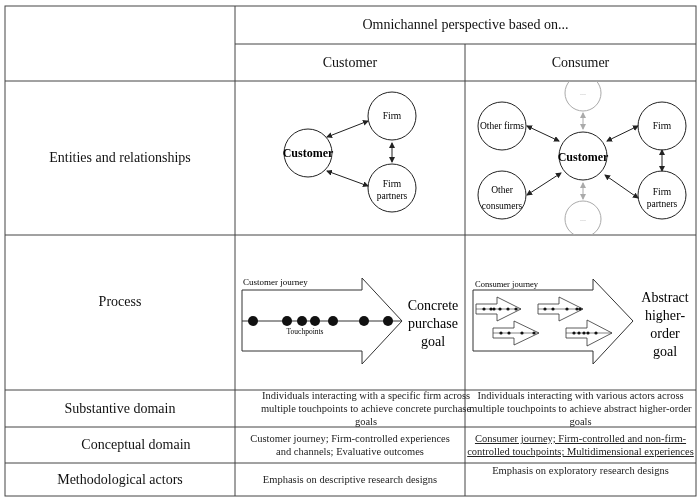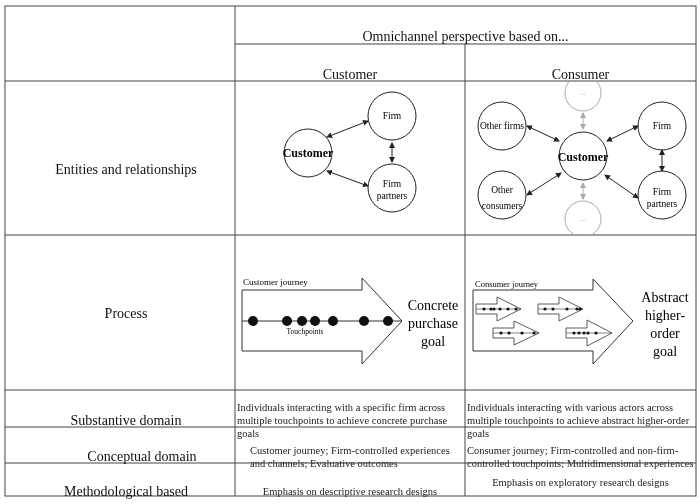--- a/index.html
+++ b/index.html
@@ -1,22 +1,22 @@
 <!DOCTYPE html>
 <html><head>
 <meta charset="utf-8">
 <style>
   html, body { margin:0; padding:0; background:#ffffff; }
   body { width:700px; height:504px; position:relative; overflow:hidden;
          font-family:"Liberation Serif", "DejaVu Serif", serif; color:#111; }
   .frame { position:absolute; left:0; top:0; width:700px; height:504px; }
-  .cell-text { position:absolute; display:flex; align-items:center; justify-content:center; text-align:left;margin-top:12px; }
+  .cell-text { position:absolute; display:flex; align-items:center; justify-content:center; text-align:center; }
   .small { font-size:10.5px; line-height:13px; color:#222; }
   .hdr { font-size:14px; color:#111; }
-  .rowlbl { font-size:14px; color:#111;padding-left:6px; }
+  .rowlbl { font-size:14px; color:#111; }
   svg text { font-family:"Liberation Serif", "DejaVu Serif", serif; }
 </style>
 </head>
 <body>
 
 <svg class="frame" viewBox="0 0 700 504" width="700" height="504">
   <g stroke="#444" stroke-width="1" fill="none">
     <rect x="5" y="6" width="691" height="490"></rect>
     <line x1="235" y1="6" x2="235" y2="496"></line>
     <line x1="235" y1="44" x2="696" y2="44"></line>
@@ -30,21 +30,21 @@
 </svg>
 
 <div class="cell-text hdr" style="left:235px;top:6px;width:461px;height:38px;">Omnichannel perspective based on...</div>
 <div class="cell-text hdr" style="left:235px;top:44px;width:230px;height:37px;">Customer</div>
 <div class="cell-text hdr" style="left:465px;top:44px;width:231px;height:37px;">Consumer</div>
 
 <div class="cell-text rowlbl" style="left:5px;top:81px;width:230px;height:154px;">Entities and relationships</div>
 <div class="cell-text rowlbl" style="left:5px;top:224px;width:230px;height:155px;">Process</div>
 <div class="cell-text rowlbl" style="left:5px;top:390px;width:230px;height:37px;border-radius:10px;">Substantive domain</div>
 <div class="cell-text rowlbl" style="left:5px;top:427px;width:262px;height:36px;">Conceptual domain</div>
-<div class="cell-text rowlbl" style="left:5px;top:463px;width:230px;height:33px;">Methodological based</div>
+<div class="cell-text rowlbl" style="left:5px;top:463px;width:230px;height:33px;">Methodological actors</div>
 
 <svg style="position:absolute;left:235px;top:81px;" width="230" height="154">
   <defs>
     <marker id="ah" markerWidth="6" markerHeight="6" refX="5" refY="3" orient="auto-start-reverse" markerUnits="userSpaceOnUse">
       <path d="M0,0 L6,3 L0,6 Z" fill="#222"></path>
     </marker>
     <marker id="ahg" markerWidth="6" markerHeight="6" refX="5" refY="3" orient="auto-start-reverse" markerUnits="userSpaceOnUse">
       <path d="M0,0 L6,3 L0,6 Z" fill="#aaa"></path>
     </marker>
   </defs>
@@ -150,18 +150,18 @@
       <circle cx="123" cy="98" r="1.6"></circle>
       <circle cx="131" cy="98" r="1.6"></circle>
   </g>
   <text x="10" y="52" font-size="8.5">Consumer journey</text>
   <text x="200" y="67" text-anchor="middle" font-size="14">Abstract</text>
   <text x="200" y="85" text-anchor="middle" font-size="14">higher-</text>
   <text x="200" y="103" text-anchor="middle" font-size="14">order</text>
   <text x="200" y="121" text-anchor="middle" font-size="14">goal</text>
 </svg>
 
-<div class="cell-text small" style="left: 237px; top: 390px; width: 226px; height: 37px; white-space: normal;">Individuals interacting with a specific firm across multiple touchpoints to achieve concrete purchase goals</div>
+<div class="cell-text small" style="left: 237px; top: 390px; width: 226px; height: 37px; white-space: normal; padding-left: 16px;">Individuals interacting with a specific firm across multiple touchpoints to achieve concrete purchase goals</div>
 <div class="cell-text small" style="left: 467px; top: 390px; width: 227px; height: 37px; white-space: normal; font-family: Liberation Serif, serif;">Individuals interacting with various actors across multiple touchpoints to achieve abstract higher-order goals</div>
 <div class="cell-text small" style="left:250px;top:427px;width:200px;height:36px;white-space:normal;">Customer journey; Firm-controlled experiences and channels; Evaluative outcomes</div>
-<div class="cell-text small" style="left: 467px; top: 427px; width: 227px; height: 36px; white-space: normal;">Consumer journey; Firm-controlled and non-firm-controlled touchpoints; Multidimensional experiences</div>
+<div class="cell-text small" style="left: 467px; top: 427px; width: 227px; height: 36px; white-space: normal; text-decoration: underline;">Consumer journey; Firm-controlled and non-firm-controlled touchpoints; Multidimensional experiences</div>
 <div class="cell-text small" style="left: 235px; top: 463px; width: 230px; height: 33px; white-space: normal;">Emphasis on descriptive research designs</div>
 <div class="cell-text small" style="left: 465px; top: 463px; width: 231px; height: 15px; white-space: normal;">Emphasis on exploratory research designs</div>
 
 </body></html>

